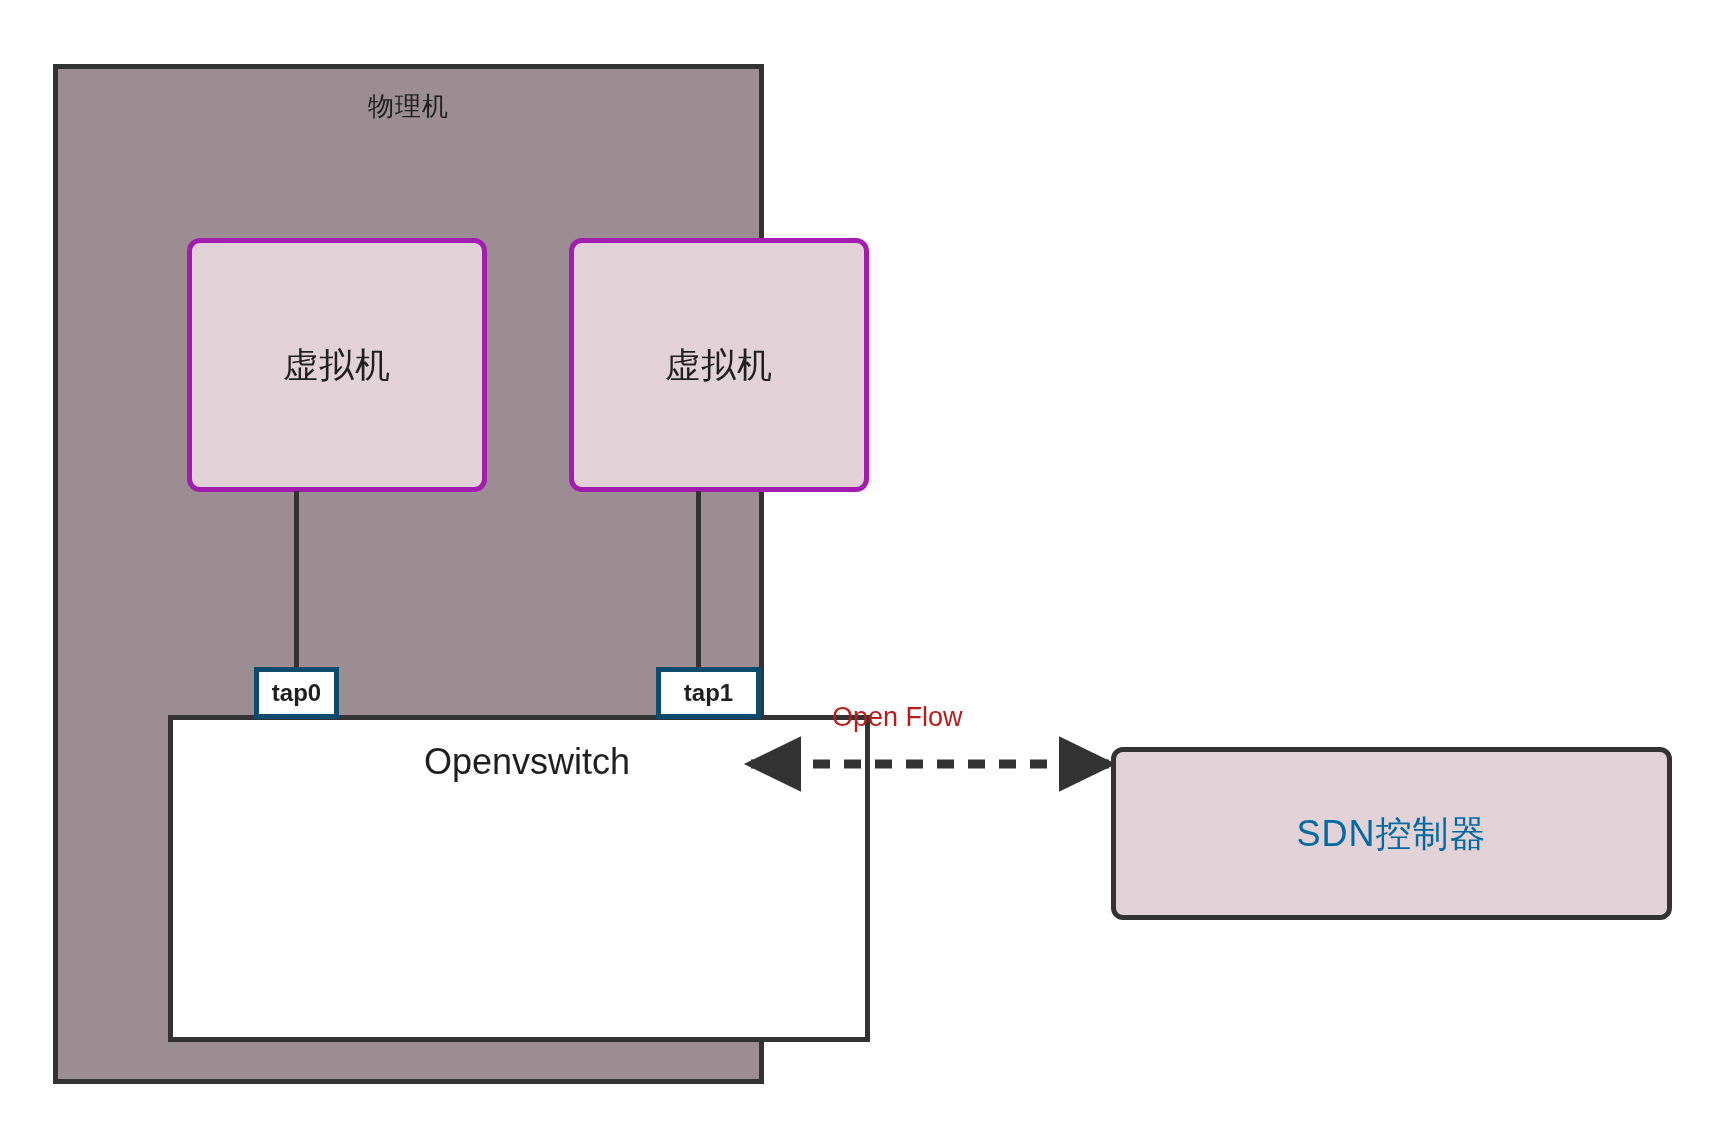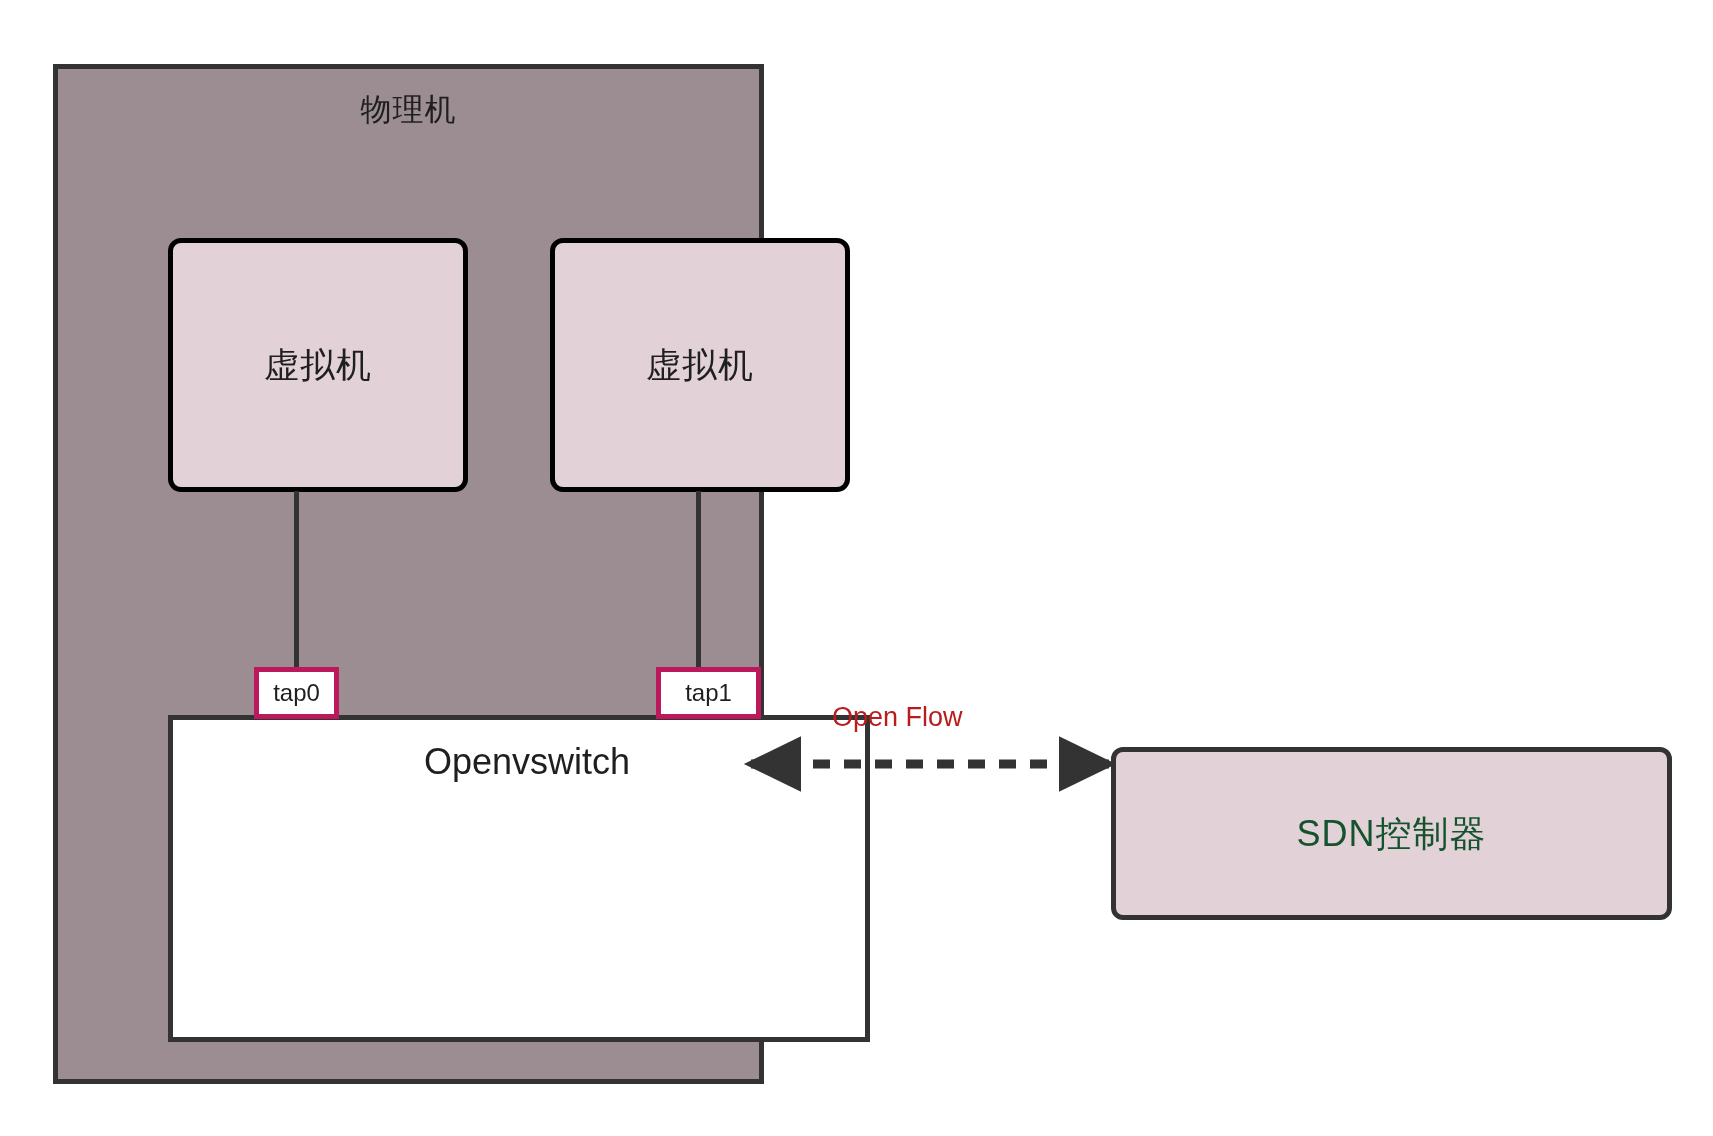--- a/index.html
+++ b/index.html
@@ -38,53 +38,55 @@
     background: #9c8d92;
     border: 5px solid #333333;
     display: block;
   }
   #physical-machine-label {
     position: absolute;
     left: 0;
     top: 22px;
     width: 100%;
     text-align: center;
-    font-size: 31px;
+    font-size: 26px;
     color: #1f1f1f;
     letter-spacing: 1px;
   }
 
   
   .vm-box {
     background: #e2d2d8;
-    border: 5px solid #000000;
+    border: 5px solid #a21caf;
     border-radius: 13px;
     font-size: 35px;
     color: #1f1f1f;
     letter-spacing: 1px;
+    margin-left: 19px;
   }
   #vm-1 { left: 110px; top: 169px; width: 300px; height: 254px; }
   #vm-2 { left: 492px; top: 169px; width: 300px; height: 254px; }
 
   
   .connector {
     position: absolute;
     width: 5px;
     background: #333333;
   }
   #connector-tap0 { left: 236px; top: 422px; height: 180px; }
   #connector-tap1 { left: 638px; top: 422px; height: 180px; }
 
   
   .tap-box {
     background: #ffffff;
-    border: 5px solid #be185d;
+    border: 5px solid #0c4a6e;
     font-size: 24px;
     color: #1f1f1f;
     z-index: 4;
+    font-weight: bold;
   }
   #tap-0 { left: 196px; top: 598px; width: 85px; height: 52px; }
   #tap-1 { left: 598px; top: 598px; width: 105px; height: 52px; }
 
   
   #openvswitch {
     left: 110px;
     top: 646px;
     width: 702px;
     height: 327px;
@@ -107,21 +109,21 @@
   
   #sdn-controller {
     left: 1111px;
     top: 747px;
     width: 561px;
     height: 173px;
     background: #e2d2d8;
     border: 5px solid #333333;
     border-radius: 12px;
     font-size: 36px;
-    color: #14532d;
+    color: #0369a1;
     letter-spacing: 1px;
   }
 
   
   #openflow-link {
     position: absolute;
     left: 735px;
     top: 700px;
     width: 390px;
     height: 135px;

